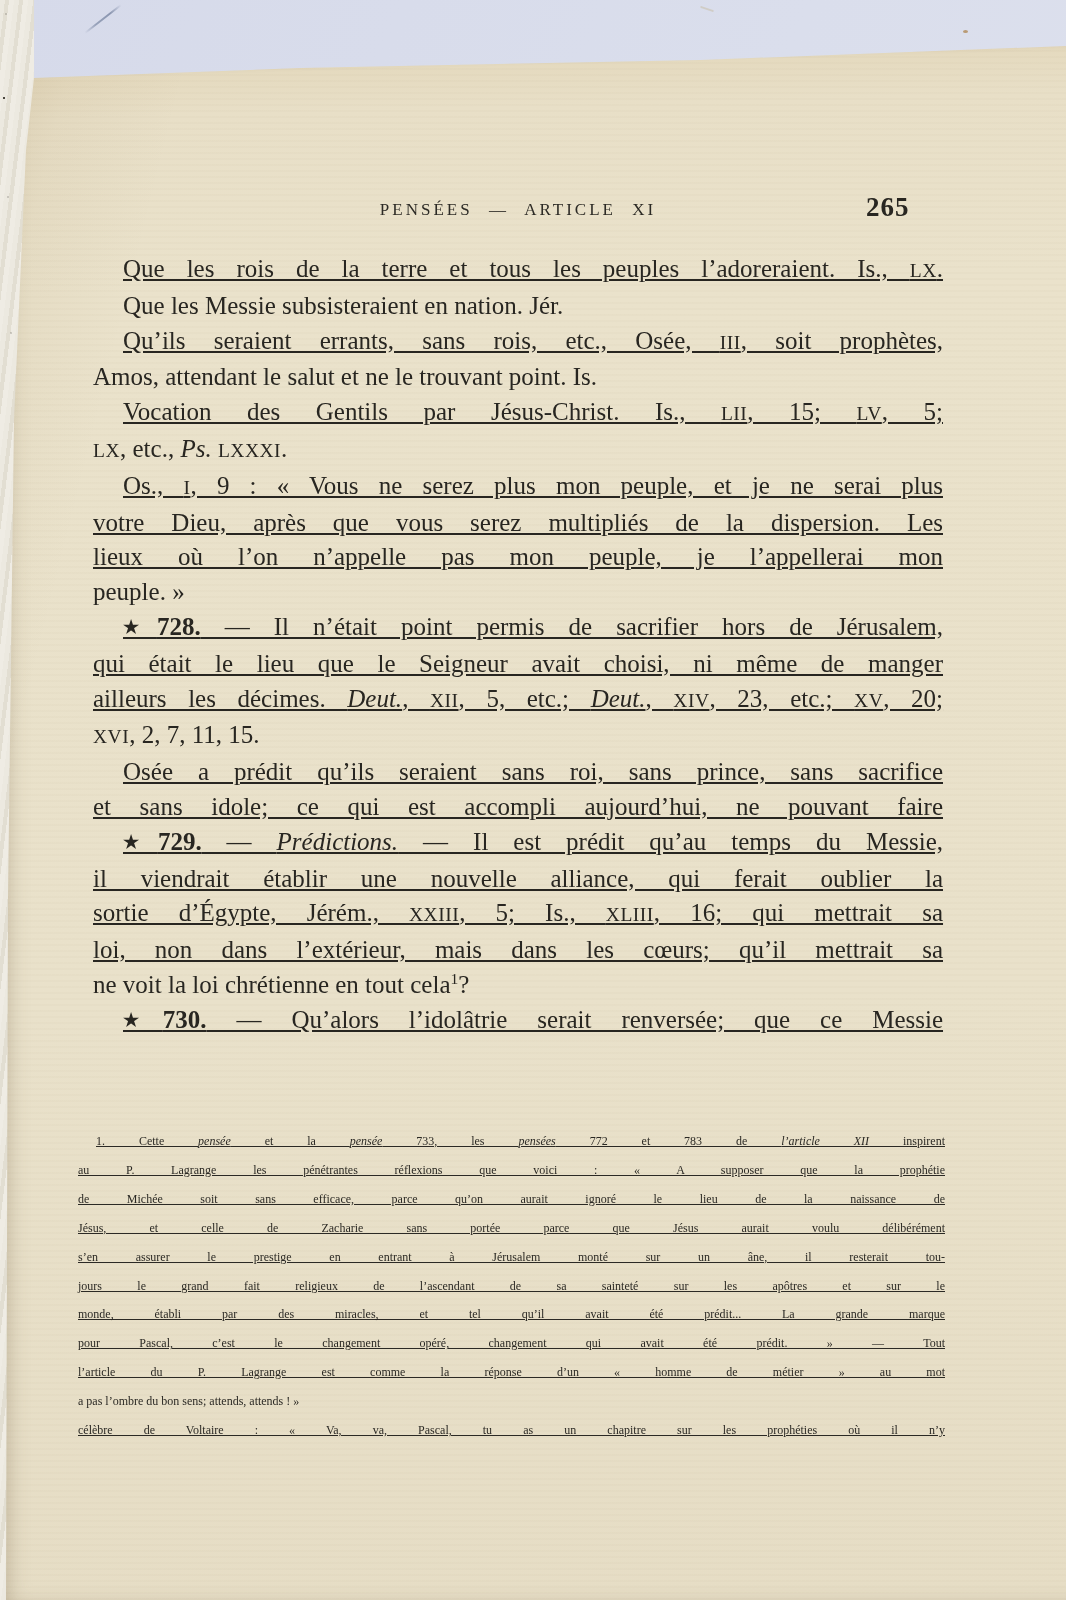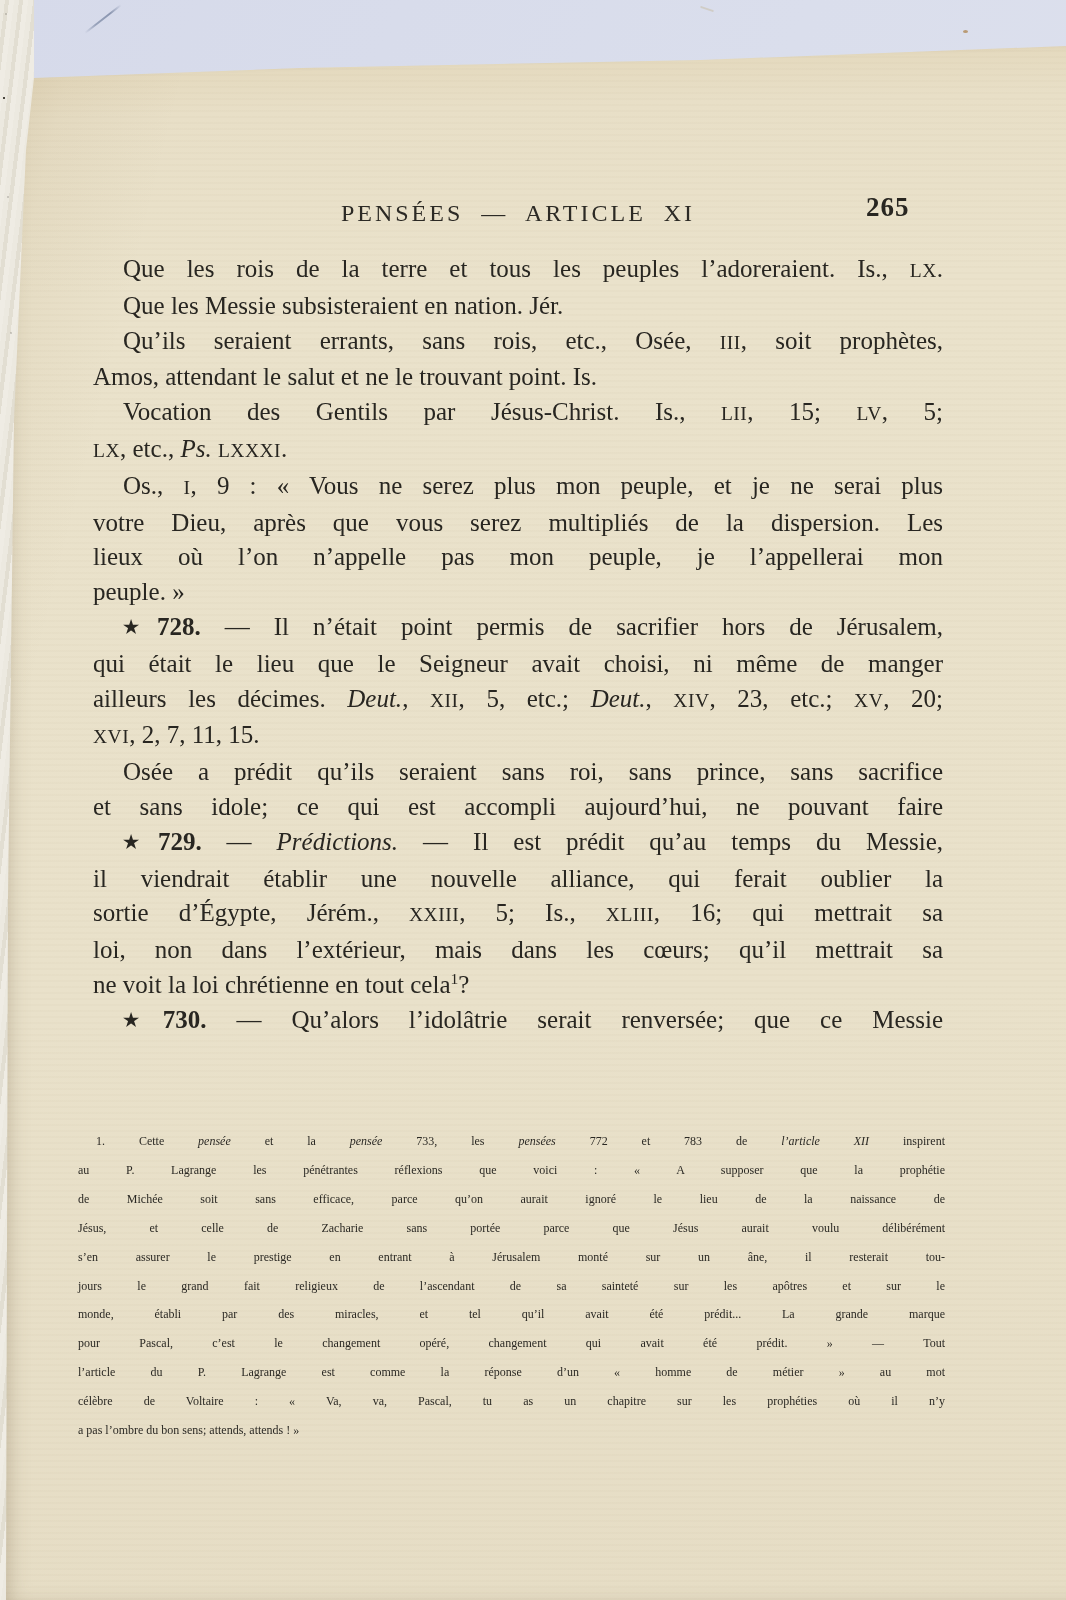--- a/index.html
+++ b/index.html
@@ -62,38 +62,38 @@
     background:
       repeating-linear-gradient(90deg, rgba(92,66,38,0.85) 0 7px, rgba(128,97,58,0.55) 7px 15px,
                                 rgba(92,66,38,0.75) 15px 26px, rgba(150,118,74,0.45) 26px 38px);
     filter: blur(0.6px);
     box-shadow: 0 4px 9px rgba(120,92,50,0.30);
   }
 
   .header-row { position: absolute; left: 93px; top: 196px; width: 850px; height: 40px; }
   .running-title {
     position: absolute; left: 0; right: 0; top: 4px; text-align: center;
-    font-size: 24px; letter-spacing: 3px; word-spacing: 9px; color: #2c2a25;
+    font-size: 17px; letter-spacing: 3px; word-spacing: 9px; color: #2c2a25;
   }
   .folio {
     position: absolute; left: 773px; top: -4px;
     font-size: 27px; font-weight: 700; letter-spacing: 1px; color: #282621;
   }
 
   .body-text {
     position: absolute; left: 93px; top: 252px; width: 850px;
     font-size: 25px; line-height: 34.8px; color: #282621;
   }
   .foot-text {
     position: absolute; left: 78px; top: 1127px; width: 867px;
     font-size: 12px; line-height: 28.9px; color: #2b2924;
   }
 
   .tl { white-space: normal; hyphens: none; }
-  .tl.just { text-align: justify; text-align-last: justify; }
+  .tl.just { text-align: justify; text-align-last: justify; text-decoration: underline; }
   .tl.left { text-align: left; text-align-last: left; }
   .tl.ind  { text-indent: 30px; }
   .foot-text .tl.ind { text-indent: 18px; }
 
   .s-i   { font-style: italic; }
   .s-b   { font-weight: 700; }
   .s-sc  { font-size: 0.78em; letter-spacing: 0.5px; }
   .s-sup { font-size: 0.62em; vertical-align: super; line-height: 0; }
   .s-star{ font-weight: 700; font-size: 0.72em; position: relative; top: -0.10em; }
 </style>
@@ -140,16 +140,16 @@
   <div class="foot-text" id="foot-mount">
       <div class="tl just ind"><span>1. Cette </span><span class="s-i">pensée</span><span> et la </span><span class="s-i">pensée</span><span> 733, les </span><span class="s-i">pensées</span><span> 772 et 783 de </span><span class="s-i">l’article XII</span><span> inspirent</span></div>
       <div class="tl just"><span>au P. Lagrange les pénétrantes réflexions que voici : « A supposer que la prophétie</span></div>
       <div class="tl just"><span>de Michée soit sans efficace, parce qu’on aurait ignoré le lieu de la naissance de</span></div>
       <div class="tl just"><span>Jésus, et celle de Zacharie sans portée parce que Jésus aurait voulu délibérément</span></div>
       <div class="tl just"><span>s’en assurer le prestige en entrant à Jérusalem monté sur un âne, il resterait tou-</span></div>
       <div class="tl just"><span>jours le grand fait religieux de l’ascendant de sa sainteté sur les apôtres et sur le</span></div>
       <div class="tl just"><span>monde, établi par des miracles, et tel qu’il avait été prédit... La grande marque</span></div>
       <div class="tl just"><span>pour Pascal, c’est le changement opéré, changement qui avait été prédit. » — Tout</span></div>
       <div class="tl just"><span>l’article du P. Lagrange est comme la réponse d’un « homme de métier » au mot</span></div>
+      <div class="tl left"><span>a pas l’ombre du bon sens; attends, attends ! »</span></div>
       <div class="tl just"><span>célèbre de Voltaire : « Va, va, Pascal, tu as un chapitre sur les prophéties où il n’y</span></div>
-      <div class="tl left"><span>a pas l’ombre du bon sens; attends, attends ! »</span></div>
     </div>
 </div>
 
 </body></html>

